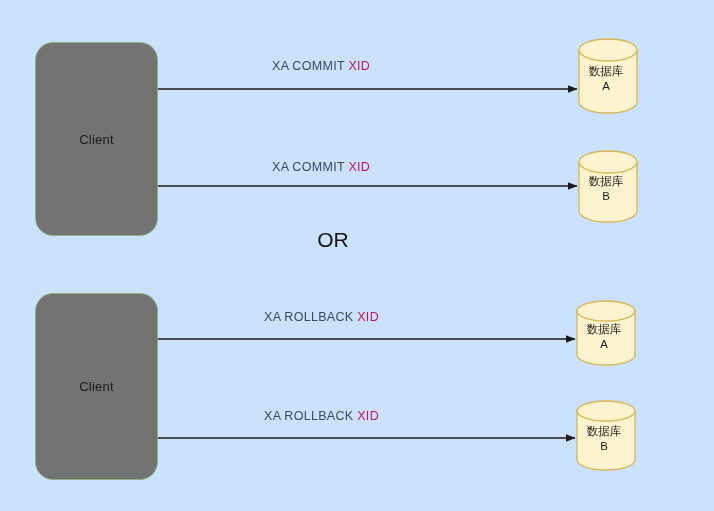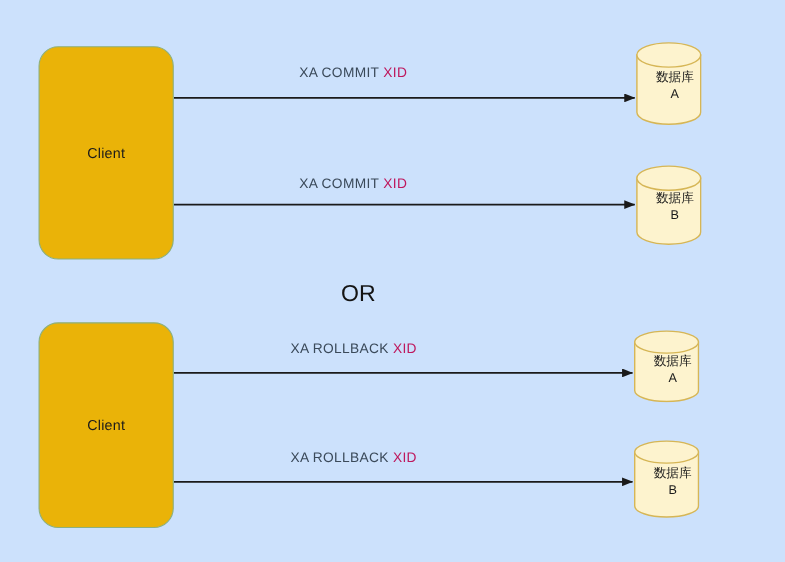--- a/index.html
+++ b/index.html
@@ -23,41 +23,40 @@
     position: absolute;
     left: 0;
     top: 0;
     width: 714px;
     height: 511px;
   }
   
   .client-box {
     position: absolute;
     box-sizing: border-box;
-    background: #eab308;
+    background: #737373;
     border: 1px solid #8cb07e;
     border-radius: 18px;
     display: flex;
     align-items: center;
     justify-content: center;
   }
   .client-label {
     font-size: 13px;
     color: #1b1b1b;
     letter-spacing: 0.2px;
     font-family: "Liberation Sans", sans-serif;
   }
   #client-top  { left: 35px;  top: 42px;  width: 123px; height: 194px; }
   #client-bot  { left: 35px;  top: 293px; width: 123px; height: 187px; }
 
   
   .db-cyl {
     position: absolute;
     width: 56px;
-    padding-left: 15px;
   }
   .db-cyl .cyl-svg {
     position: absolute;
     left: 0;
     top: 0;
   }
   .db-text {
     position: absolute;
     left: 0;
     width: 100%;
@@ -92,22 +91,23 @@
   }
   #lbl-1 { left: 272px; top: 59px; }
   #lbl-2 { left: 272px; top: 160px; }
   #lbl-3 { left: 264px; top: 310px; }
   #lbl-4 { left: 264px; top: 409px; }
 
   
   #or-text {
     position: absolute;
     left: 310px;
-    top: 256px;
+    top: 228px;
     width: 46px;
+    text-align: center;
     font-size: 21px;
     color: #141414;
     font-family: "Liberation Sans", sans-serif;
   }
 
   
   #watermark {
     position: absolute;
     left: 557px;
     top: 478px;

